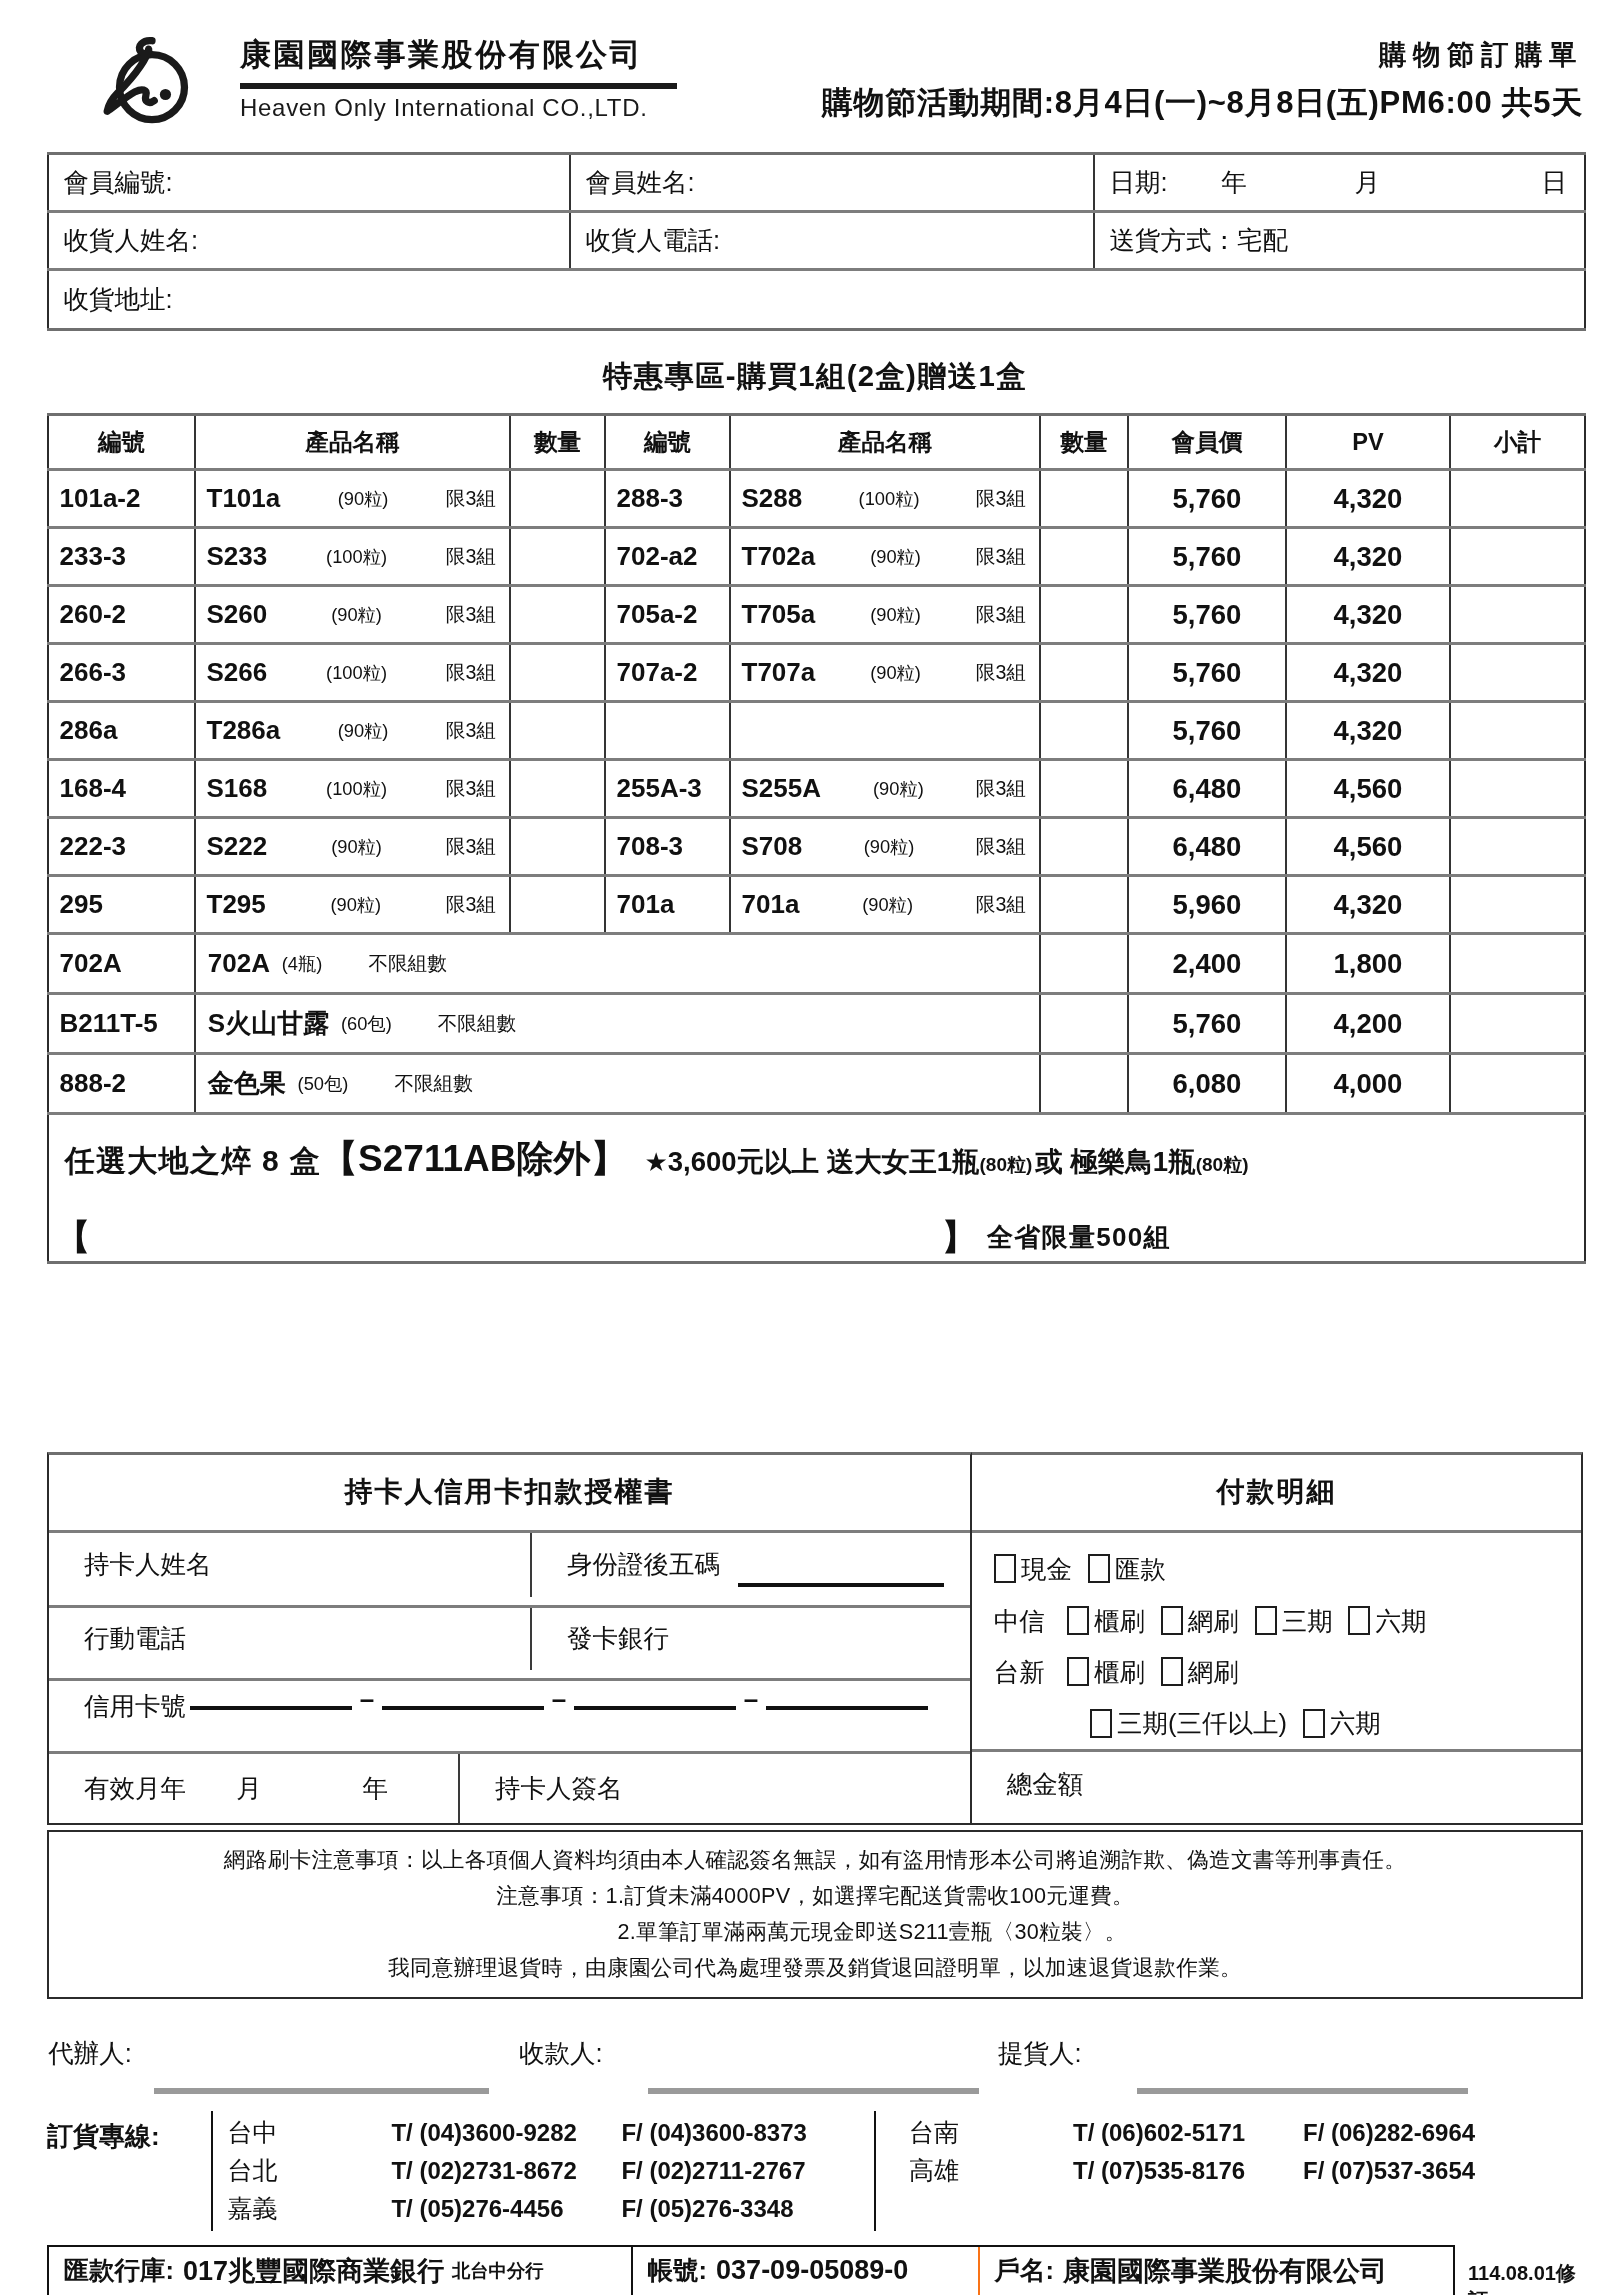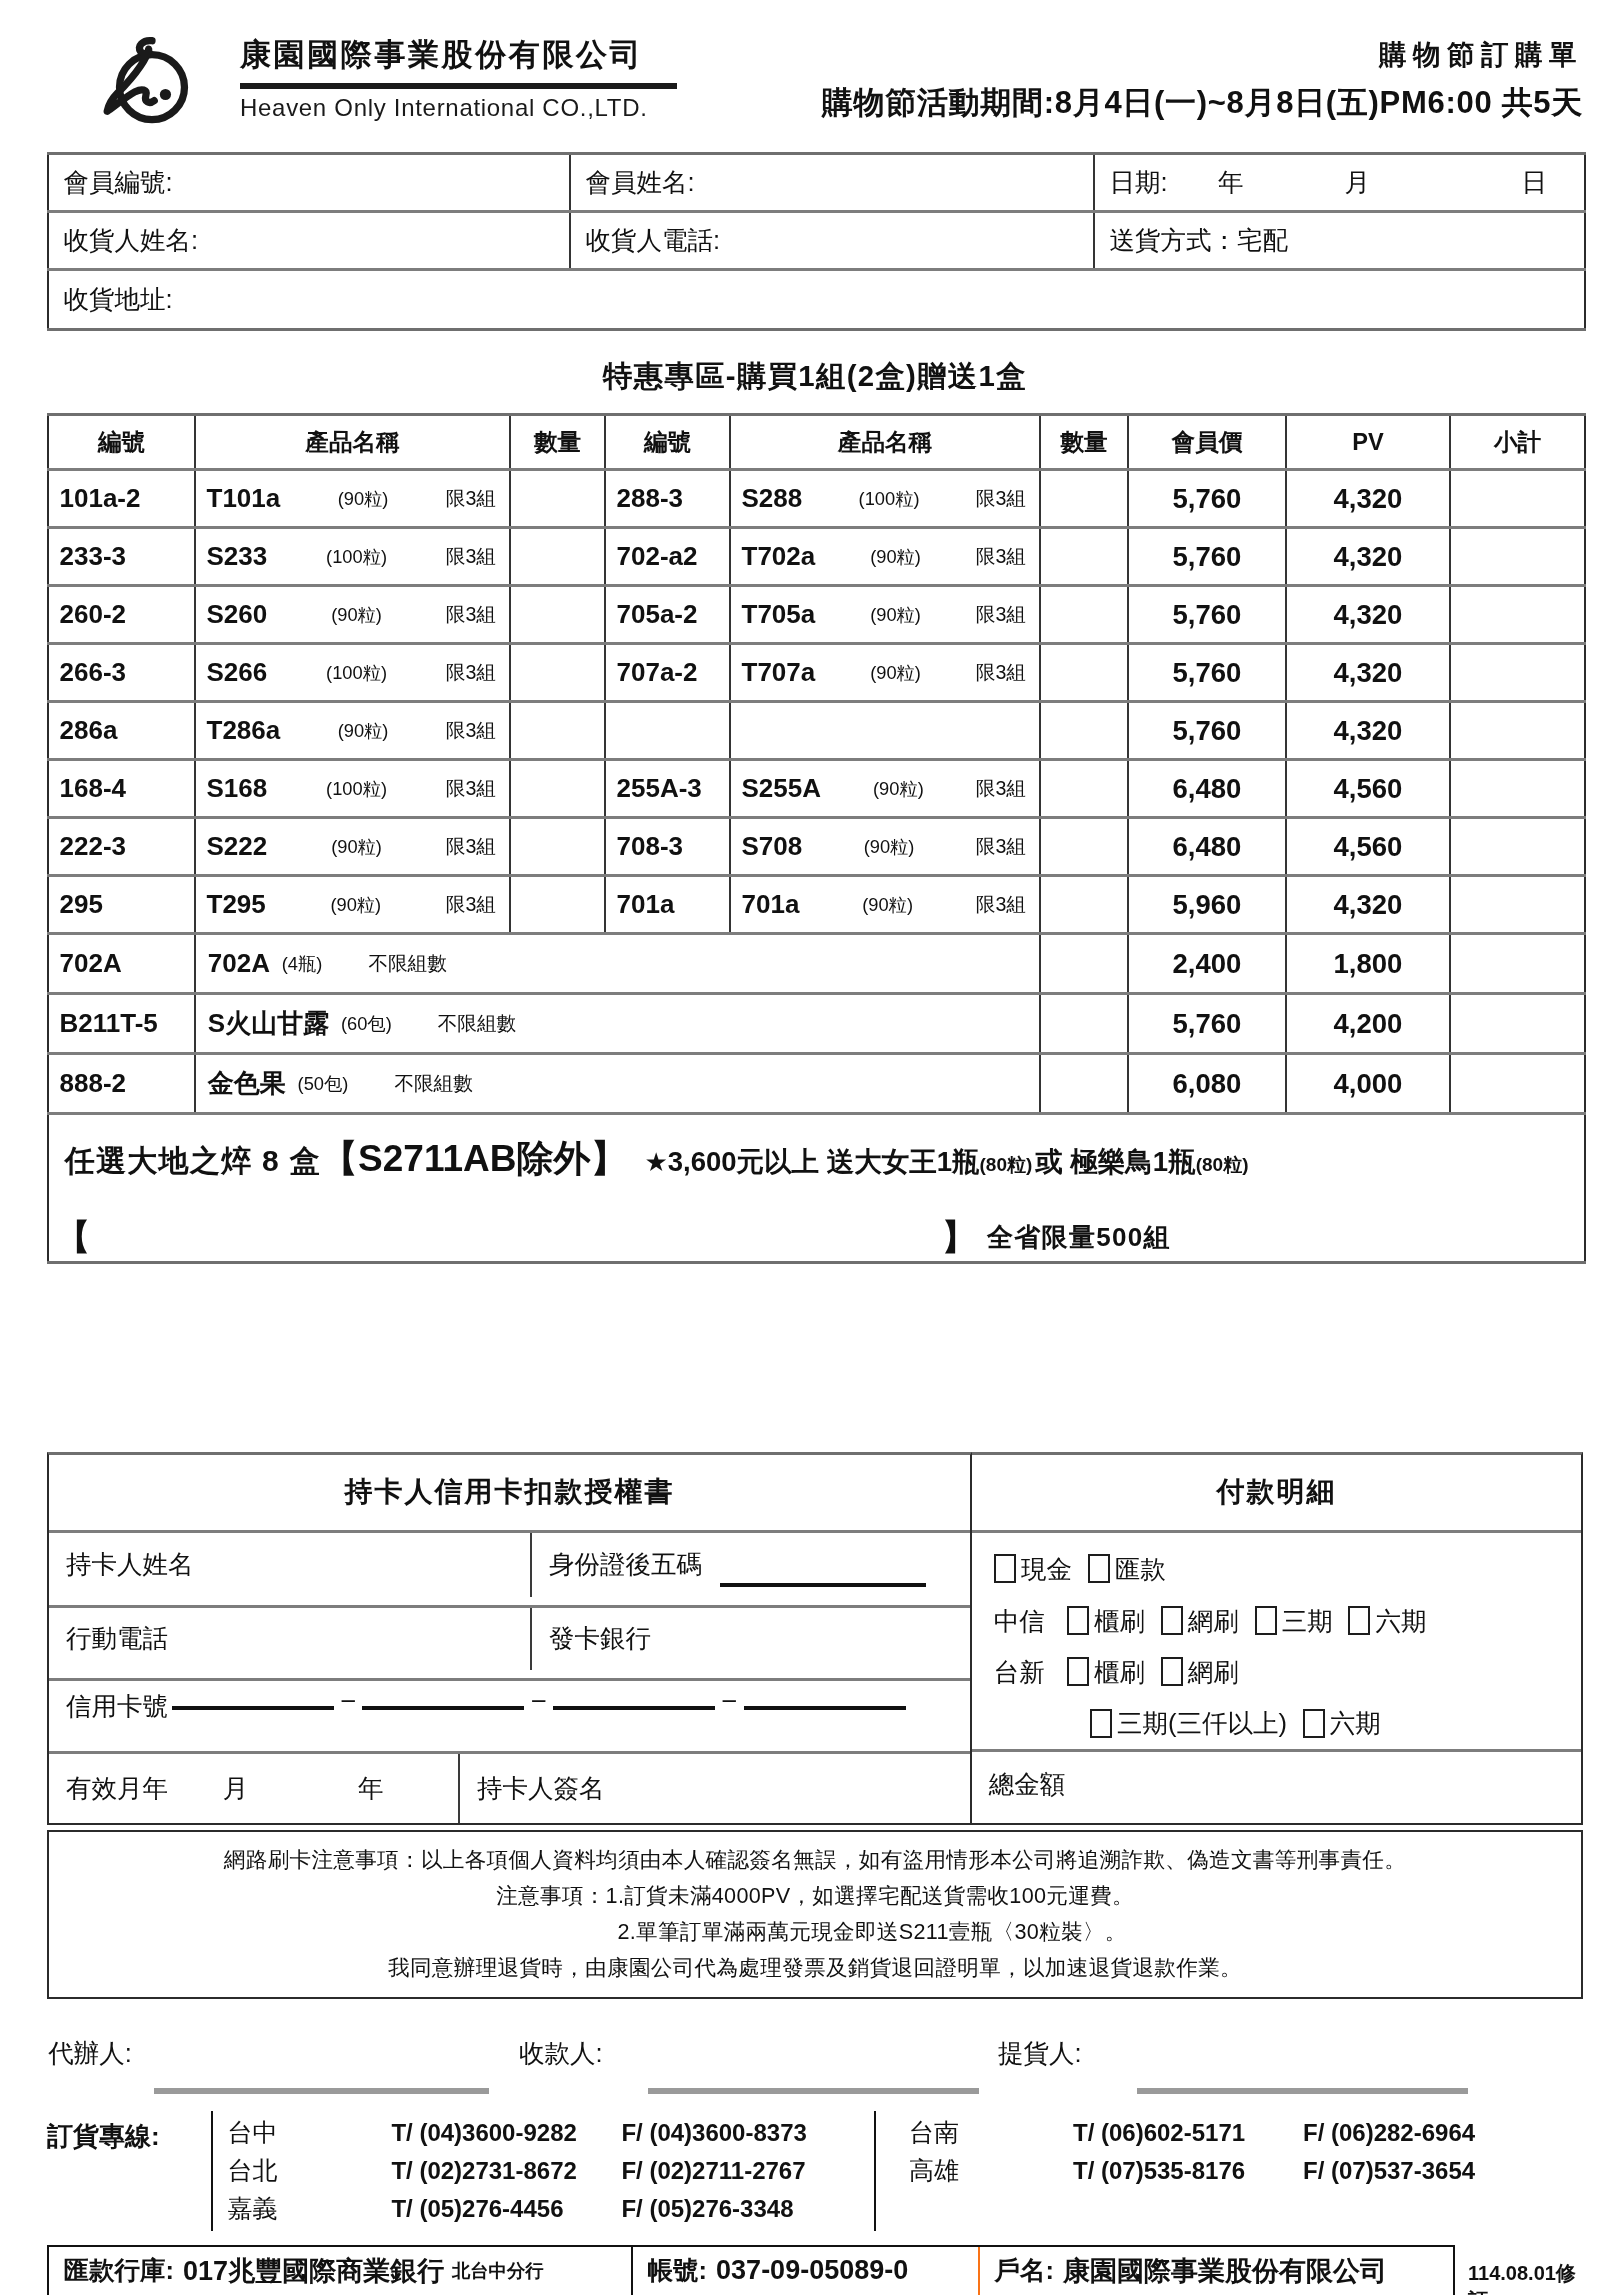--- a/index.html
+++ b/index.html
@@ -25,21 +25,21 @@
   
   table { border-collapse:collapse; table-layout:fixed; width:1536px; background:#fff; }
   .gridtbl { border:2.6px solid #2b2b2b; border-top:3.9px solid #6f6f6f; border-bottom:3.9px solid #6f6f6f; }
   .gridtbl tr { border-top:3.9px solid #7d7d7d; }
   .gridtbl tr:first-child { border-top:none; }
   .gridtbl td, .gridtbl th { border-left:2px solid #343434; vertical-align:middle; }
   .gridtbl td:first-child, .gridtbl th:first-child { border-left:none; }
 
   
   .member td { font-size:25.5px; padding-left:14.4px; height:58px; }
-  .member .with-flex { padding-right:37px; }
+  .member .with-flex { padding-right:17px; }
   .mflex { display:flex; align-items:center; }
   .mflex .sp { flex:1; text-align:center; }
   .mflex .sp:last-child { text-align:right; }
 
   
   .section-title { text-align:center; font-size:29.4px; font-weight:bold; margin-top:26px; height:38px; letter-spacing:1.3px; }
 
   
   .ptbl { margin-top:18.3px; }
   .ptbl th { font-size:23.6px; font-weight:bold; height:55px; text-align:center; }
@@ -69,21 +69,21 @@
   .p2t { font-size:26px; font-weight:bold; margin-left:10.5px; letter-spacing:1.3px; }
 
   
   .ccwrap { display:flex; margin-top:188px; }
   .ccbox { border:2.6px solid #2b2b2b; border-top:3.9px solid #6f6f6f; background:#fff; }
   .ccbox.left { width:944px; }
   .ccbox.right { width:624px; border-left:none; }
   .ccrow { display:flex; border-top:3.3px solid #7d7d7d; align-items:stretch;margin-top:8px; }
   .ccrow:first-child { border-top:none; }
   .cctitle { justify-content:center; align-items:center; height:59px; font-size:28px; font-weight:bold; letter-spacing:2px; }
-  .cccell { display:flex; align-items:center; padding-left:17px; font-size:25.5px;font-family:Liberation Serif, serif; }
+  .cccell { display:flex; align-items:center; padding-left:35px; font-size:25.5px; }
   .ccdiv { border-left:2px solid #3a3a3a; }
   .h103 { height:67px; } .h100 { height:65px; } .h110 { height:72px; }
   .uline { display:inline-block; border-bottom:4.6px solid #111; }
   .id5line { width:206px; margin-left:18.3px; align-self:flex-end; margin-bottom:9.2px; height:0; }
   .cardrow { align-items:center; padding-bottom:7.9px; }
   .cardrow .lbl { margin-bottom:2.6px; }
   .cardrow .uline { width:162px; height:0; margin:0 3.9px; }
   .cardrow .dash { font-size:26px; font-weight:bold; margin:0 3.9px 17px; }
   .expflex { display:flex; width:100%; align-items:center; padding-right:19.6px; }
   .expflex .sp { flex:1; text-align:center; }

